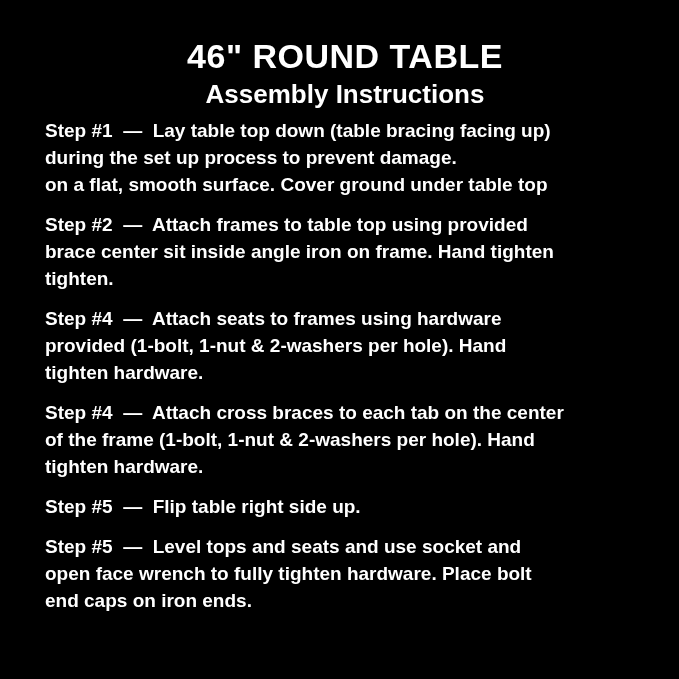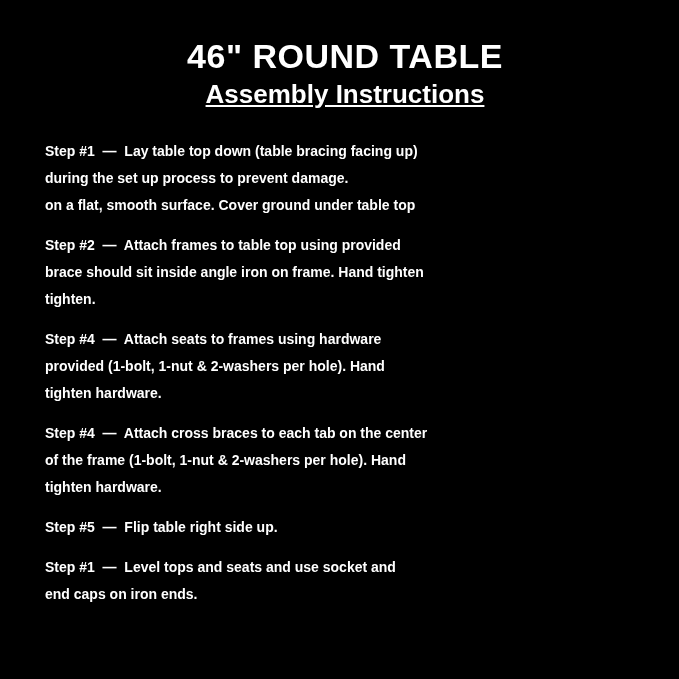--- a/index.html
+++ b/index.html
@@ -28,25 +28,24 @@
     text-align: center;
     letter-spacing: 0.5px;
     white-space: pre;
   }
   .subtitle {
     margin: 3px 0 0 0;
     font-size: 26px;
     line-height: 31px;
     text-align: center;
     white-space: pre;
-    text-decoration: underline;
   }
   .steps {
-    margin-top: 28px;
-    font-size: 14px;
+    margin-top: 7px;
+    font-size: 19px;
     line-height: 27px;
   }
   .step {
     margin: 0 0 13px 0;
   }
   .line {
     display: block;
     white-space: pre;
   }
 </style>
@@ -58,34 +57,35 @@
   <h2 class="subtitle">Assembly Instructions</h2>
 
   <div class="steps">
     <p class="step">
       <span class="line">Step #1  —  Lay table top down (table bracing facing up)</span>
       <span class="line">during the set up process to prevent damage.</span>
       <span class="line">on a flat, smooth surface. Cover ground under table top</span>
     </p>
     <p class="step">
       <span class="line">Step #2  —  Attach frames to table top using provided</span>
-      <span class="line">brace should sit inside angle iron on frame. Hand tighten</span>
+      <span class="line">brace center sit inside angle iron on frame. Hand tighten</span>
       <span class="line">tighten.</span>
     </p>
     <p class="step">
       <span class="line">Step #4  —  Attach seats to frames using hardware</span>
       <span class="line">provided (1-bolt, 1-nut &amp; 2-washers per hole). Hand</span>
       <span class="line">tighten hardware.</span>
     </p>
     <p class="step">
       <span class="line">Step #4  —  Attach cross braces to each tab on the center</span>
       <span class="line">of the frame (1-bolt, 1-nut &amp; 2-washers per hole). Hand</span>
       <span class="line">tighten hardware.</span>
     </p>
     <p class="step">
       <span class="line">Step #5  —  Flip table right side up.</span>
     </p>
     <p class="step">
-      <span class="line">Step #1  —  Level tops and seats and use socket and</span>
+      <span class="line">Step #5  —  Level tops and seats and use socket and</span>
+      <span class="line">open face wrench to fully tighten hardware. Place bolt</span>
       <span class="line">end caps on iron ends.</span>
     </p>
   </div>
 </div>
 
 </body></html>

